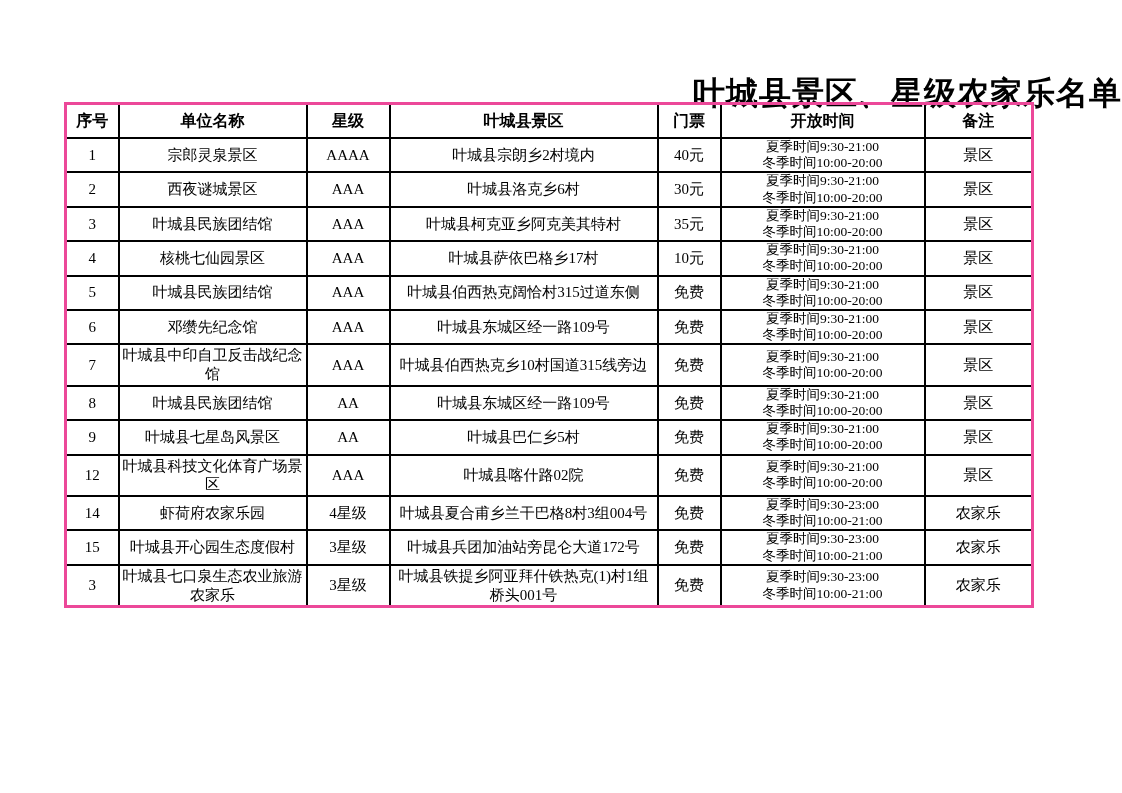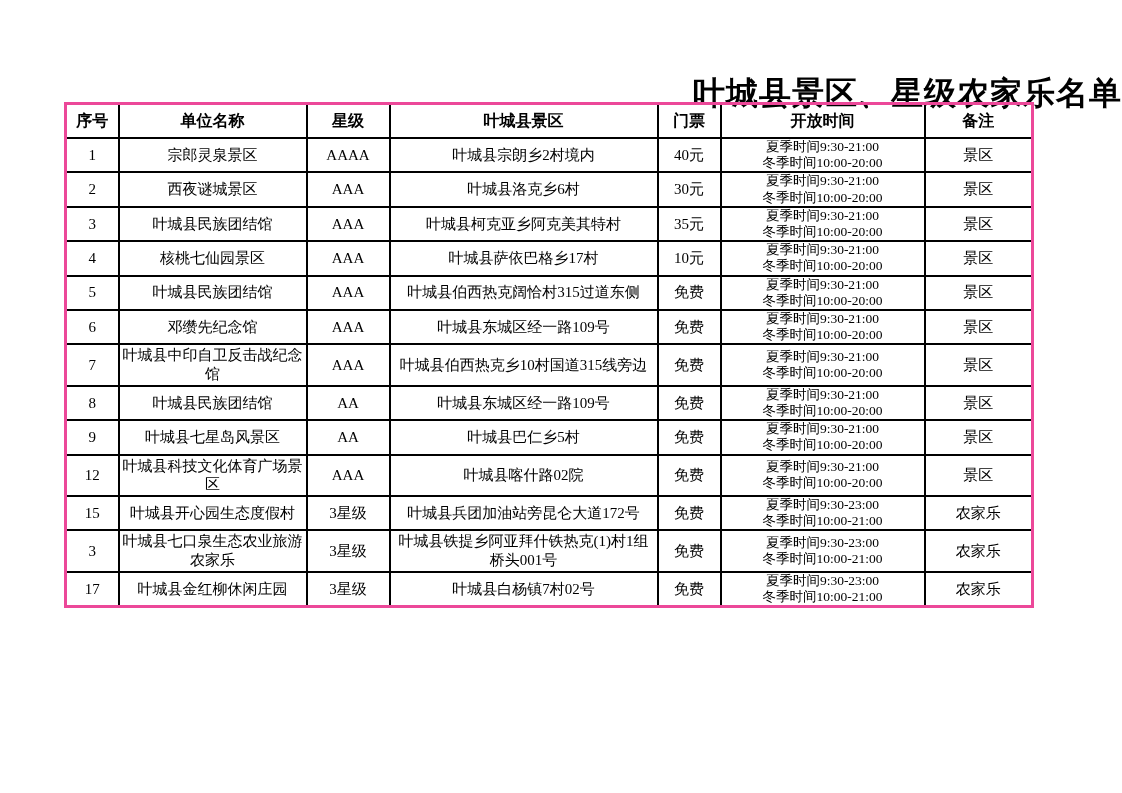--- a/index.html
+++ b/index.html
@@ -206,48 +206,48 @@
           <td>AAA</td>
           <td>叶城县喀什路02院</td>
           <td>免费</td>
           <td class="hours-cell">
             <div>夏季时间9:30-21:00</div>
             <div>冬季时间10:00-20:00</div>
           </td>
           <td>景区</td>
         </tr>
         <tr>
+          <td>14</td>
+          <td>虾荷府农家乐园</td>
+          <td>4星级</td>
+          <td>叶城县夏合甫乡兰干巴格8村3组004号</td>
+          <td>免费</td>
+          <td class="hours-cell">
+            <div>夏季时间9:30-23:00</div>
+            <div>冬季时间10:00-21:00</div>
+          </td>
+          <td>农家乐</td>
+        </tr>
+        <tr>
           <td>15</td>
           <td>叶城县开心园生态度假村</td>
           <td>3星级</td>
           <td>叶城县兵团加油站旁昆仑大道172号</td>
           <td>免费</td>
           <td class="hours-cell">
             <div>夏季时间9:30-23:00</div>
             <div>冬季时间10:00-21:00</div>
           </td>
           <td>农家乐</td>
         </tr>
         <tr>
           <td>3</td>
           <td>叶城县七口泉生态农业旅游农家乐</td>
           <td>3星级</td>
           <td>叶城县铁提乡阿亚拜什铁热克(1)村1组桥头001号</td>
-          <td>免费</td>
-          <td class="hours-cell">
-            <div>夏季时间9:30-23:00</div>
-            <div>冬季时间10:00-21:00</div>
-          </td>
-          <td>农家乐</td>
-        </tr>
-        <tr>
-          <td>17</td>
-          <td>叶城县金红柳休闲庄园</td>
-          <td>3星级</td>
-          <td>叶城县白杨镇7村02号</td>
           <td>免费</td>
           <td class="hours-cell">
             <div>夏季时间9:30-23:00</div>
             <div>冬季时间10:00-21:00</div>
           </td>
           <td>农家乐</td>
         </tr>
       </tbody>
   </table>
 </div>

